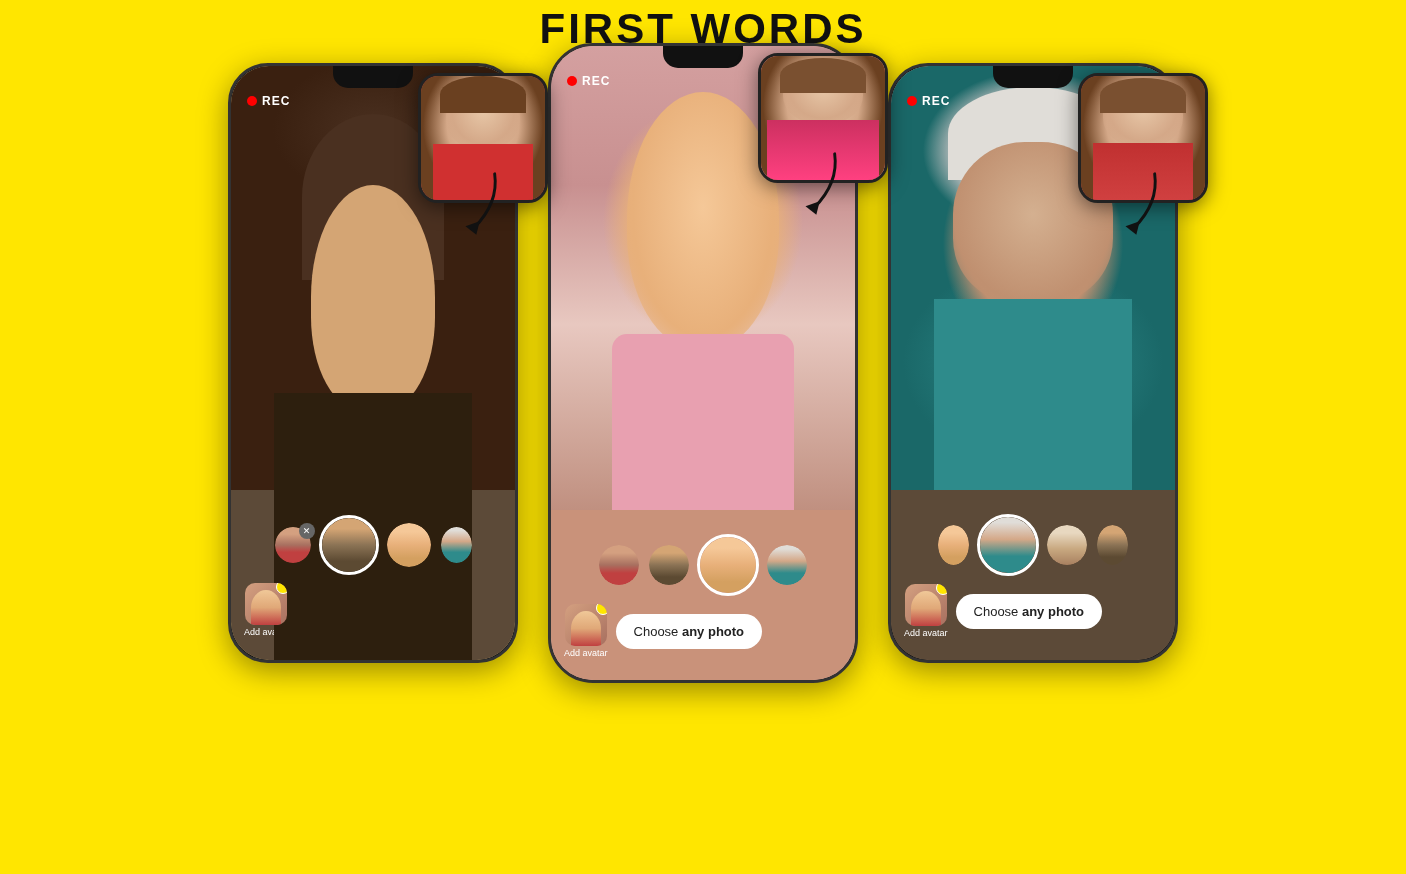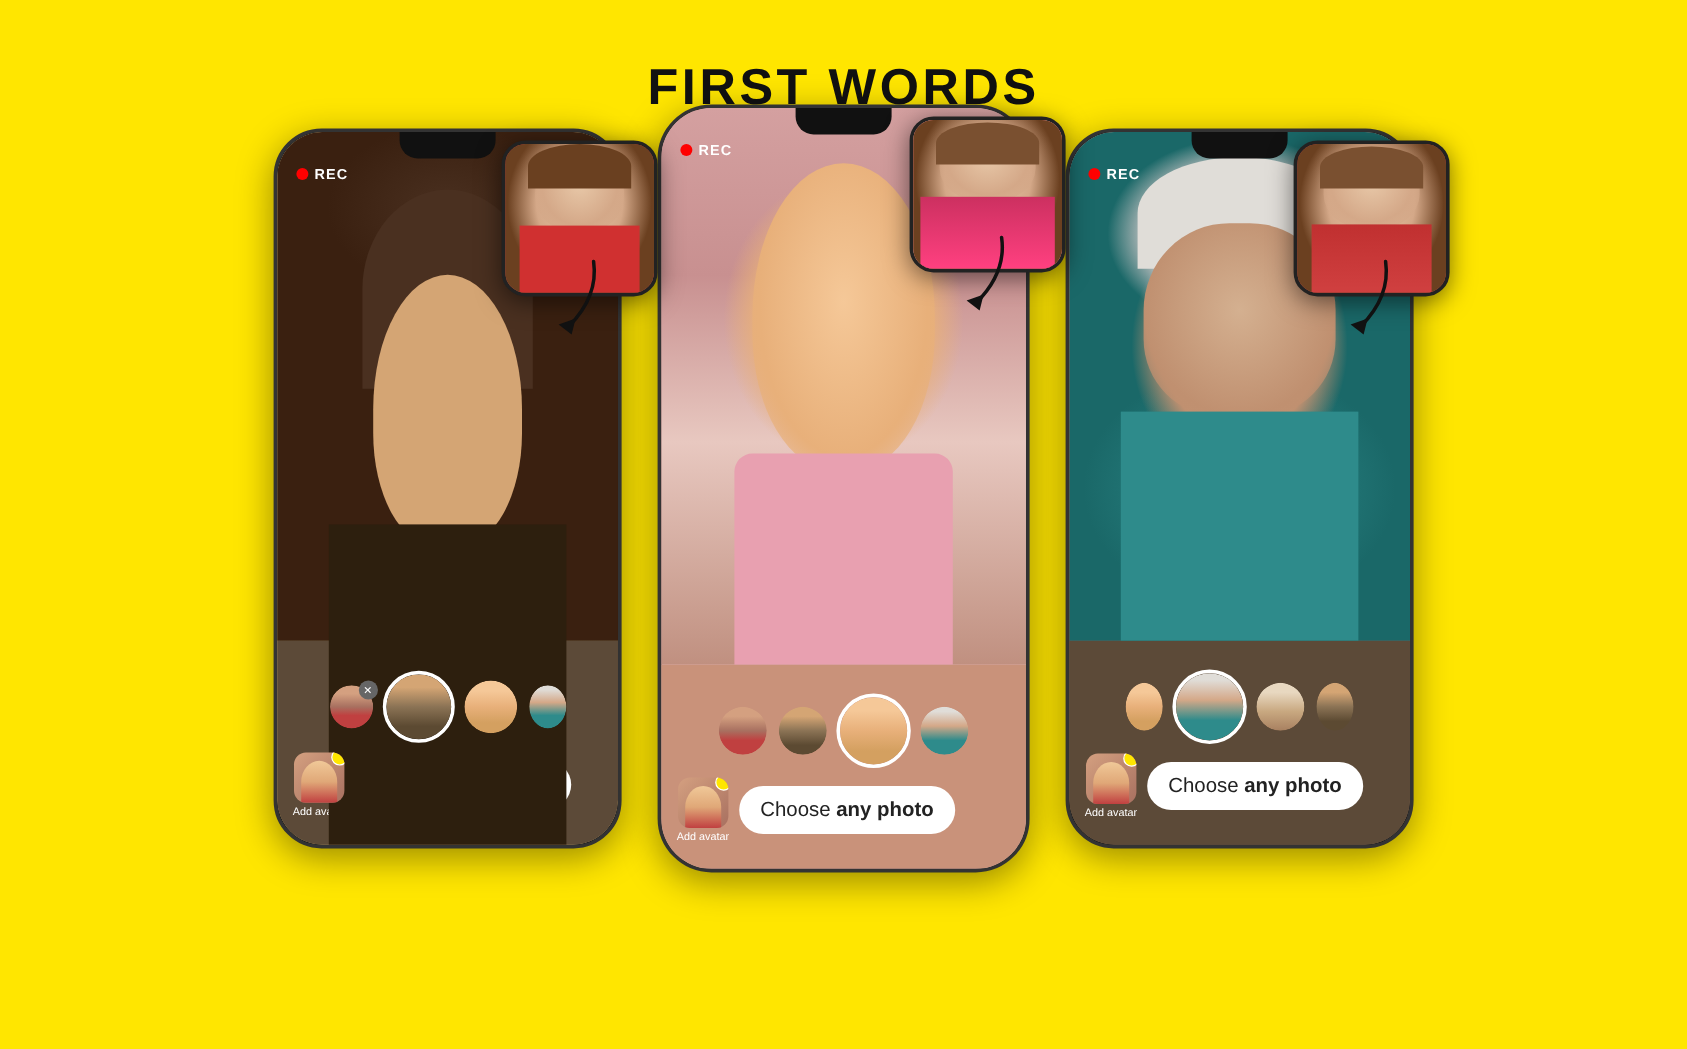--- a/index.html
+++ b/index.html
@@ -208,21 +208,21 @@
       font-size: 9px;
       color: white;
       text-align: center;
       font-weight: 500;
     }
 
     .choose-photo-bubble {
       background: white;
       border-radius: 20px;
       padding: 10px 18px;
-      font-size: 17px;
+      font-size: 13px;
       color: #222;
       white-space: nowrap;
     }
 
     .choose-photo-bubble b {
       font-weight: 900;
     }
 
     
     .floating-preview {
@@ -327,21 +327,21 @@
       border-radius: 50%;
     }
     .fill-user {
       background: linear-gradient(180deg, #d4a080 20%, #a87060 50%, #c04040 70%);
       border-radius: 50%;
     }
   </style>
 </head>
 <body>
 
-<div style="text-align:center; padding-top: 5px; margin-top: 44px;">
+<div style="text-align:center; padding-top: 5px;">
   <span class="title-text">FIRST WORDS</span>
 </div>
 
 <div class="phones-container">
 
   <div class="phone-section">
 
     <div class="floating-preview" style="top:10px; right:-30px;">
       <div class="portrait-woman-preview">
 

